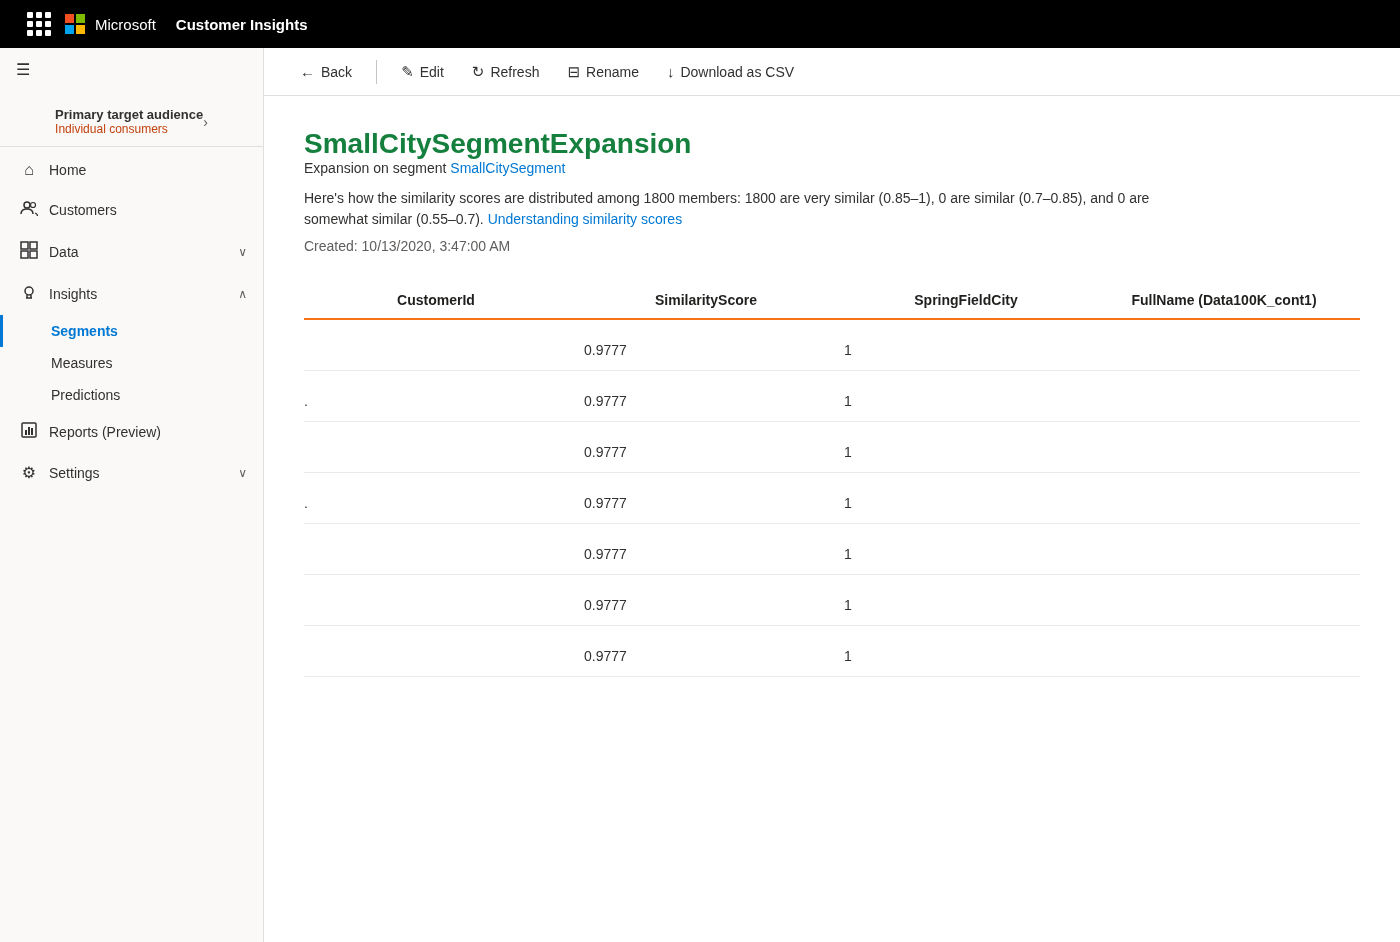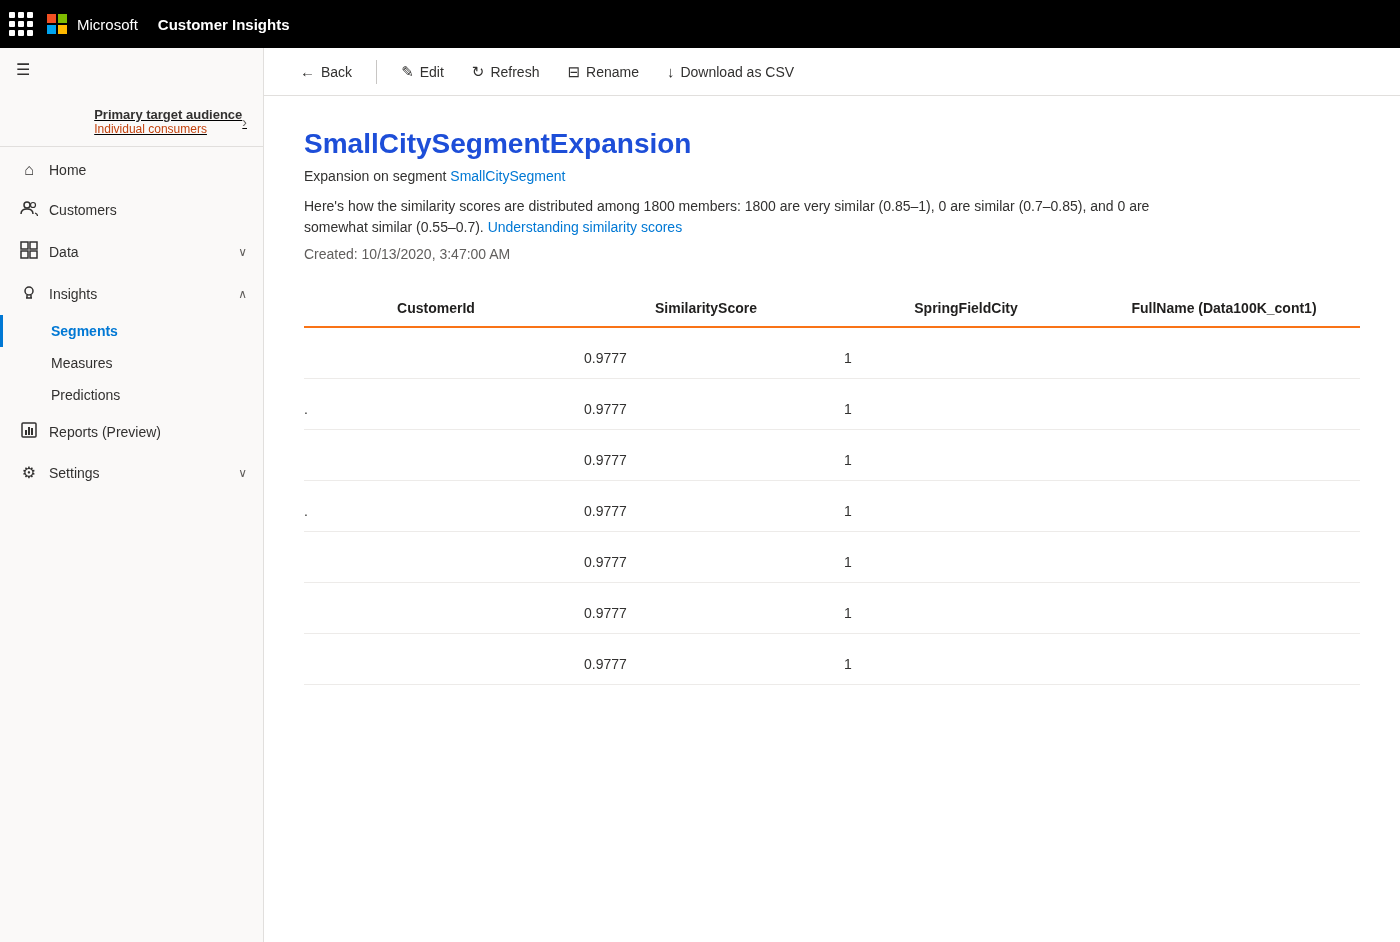--- a/index.html
+++ b/index.html
@@ -5,21 +5,21 @@
     * { margin: 0; padding: 0; box-sizing: border-box; }
     body { font-family: 'Segoe UI', Arial, sans-serif; font-size: 14px; background: #f3f2f1; width: 1400px; height: 942px; overflow: hidden; display: flex; flex-direction: column; }
 
     
     .topbar {
       background: #000;
       color: #fff;
       height: 48px;
       display: flex;
       align-items: center;
-      padding: 0 9px;
+      padding: 0 27px;
       flex-shrink: 0;
     }
     .topbar-dots {
       display: grid;
       grid-template-columns: repeat(3, 6px);
       grid-template-rows: repeat(3, 6px);
       gap: 3px;
       margin-right: 14px;
     }
     .topbar-dots span {
@@ -57,23 +57,22 @@
       border-right: 1px solid #e1dfdd;
       display: flex;
       flex-direction: column;
       flex-shrink: 0;
       overflow-y: auto;
     }
     .sidebar-header {
       padding: 16px 16px 10px 16px;
       display: flex;
       align-items: center;
-      justify-content: flex-end;
+      justify-content: center;
       cursor: pointer;
-      text-decoration: underline;
     }
     .sidebar-header-text {}
     .sidebar-header-title {
       font-size: 13px;
       font-weight: 600;
       color: #323130;
     }
     .sidebar-header-subtitle {
       font-size: 12px;
       color: #c2410c;
@@ -157,22 +156,22 @@
     
     .page-content {
       flex: 1;
       background: #fff;
       overflow-y: auto;
       padding: 32px 40px;
     }
     .page-title {
       font-size: 28px;
       font-weight: 600;
-      color: #1d4ed8;
-      margin-bottom: 8px;
+      color: #15803d;
+      margin-bottom: 0;
     }
     .page-subtitle {
       font-size: 14px;
       color: #323130;
       margin-bottom: 12px;
     }
     .page-subtitle a {
       color: #0078d4;
       text-decoration: none;
     }

